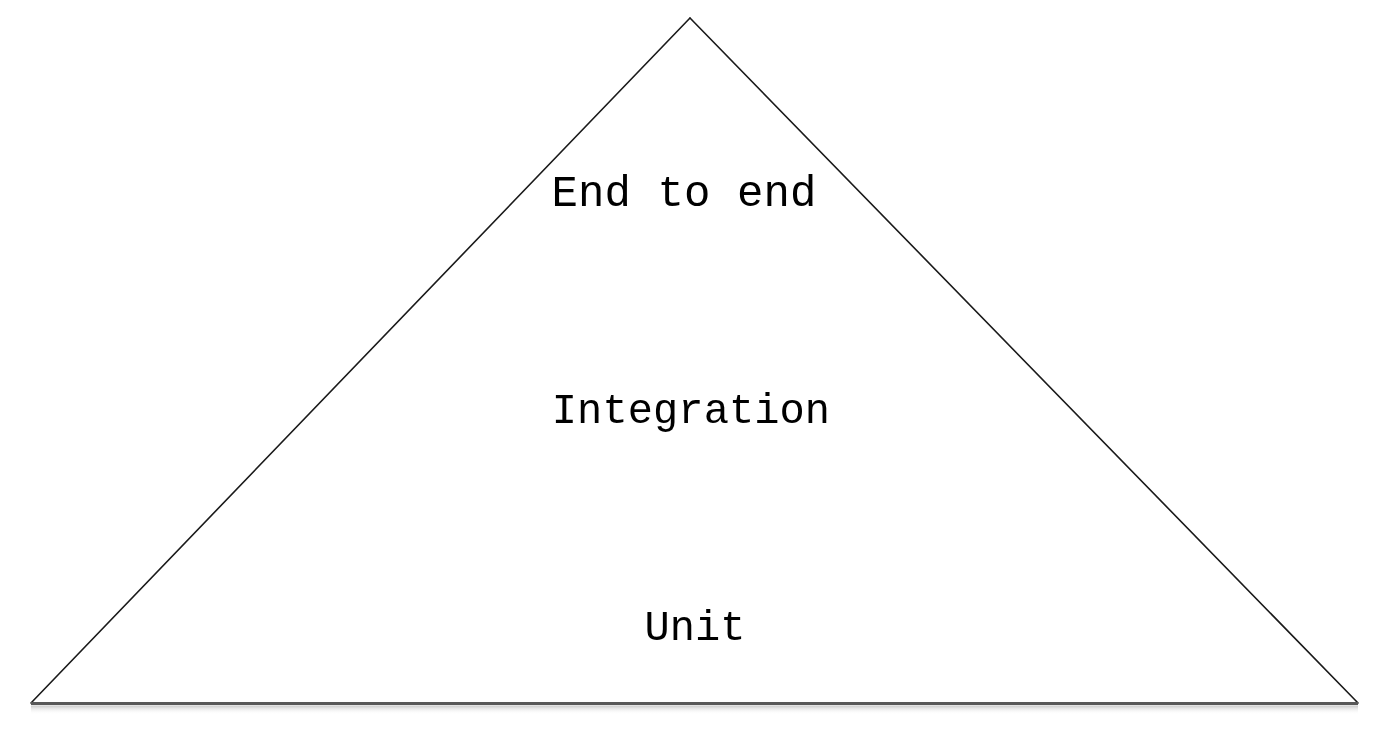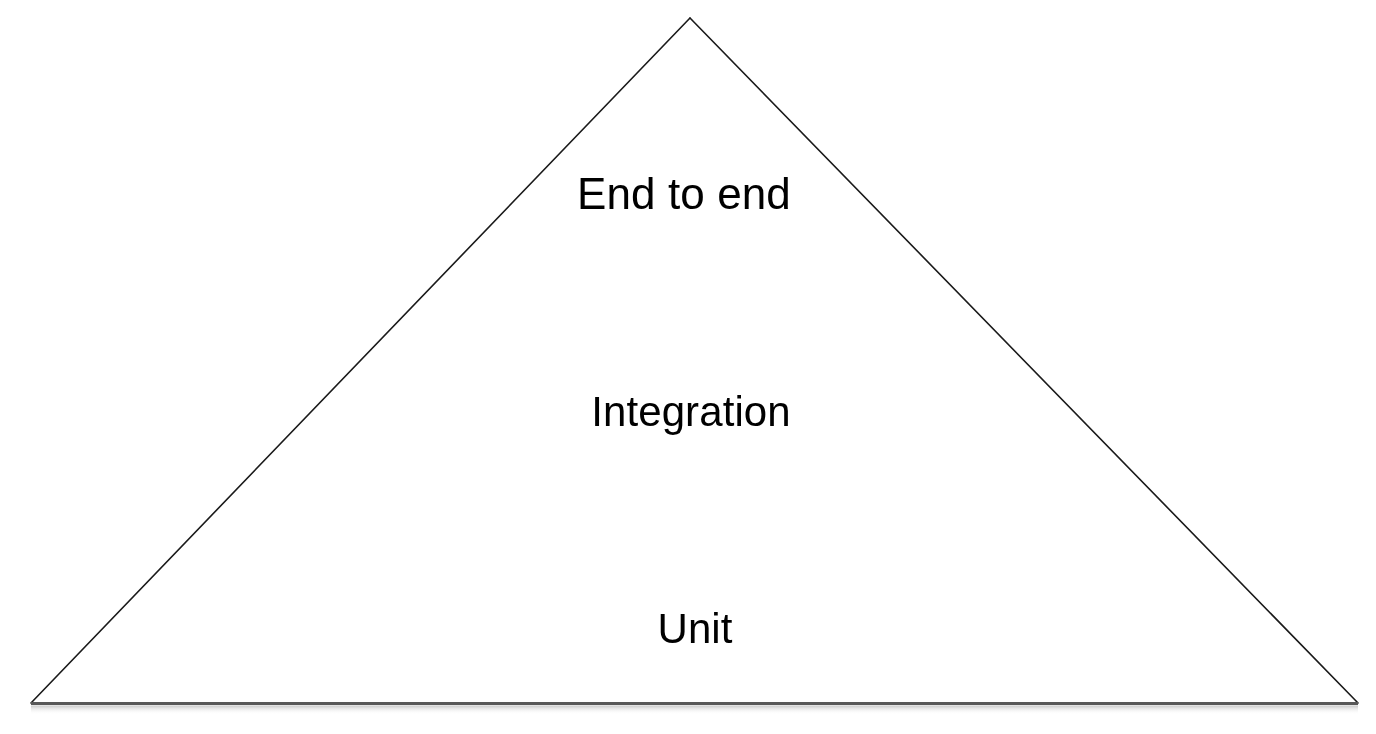--- a/index.html
+++ b/index.html
@@ -13,20 +13,21 @@
     height: 734px;
     overflow: hidden;
     font-family: "Liberation Sans", "DejaVu Sans", sans-serif;
   }
 
   #pyramid-diagram {
     position: relative;
     width: 1376px;
     height: 596px;
     background: #ffffff;
+    font-family: Liberation Mono, monospace;
   }
 
   
   #pyramid-svg {
     position: absolute;
     top: 0;
     left: 0;
     width: 1376px;
     height: 734px;
     display: block;

